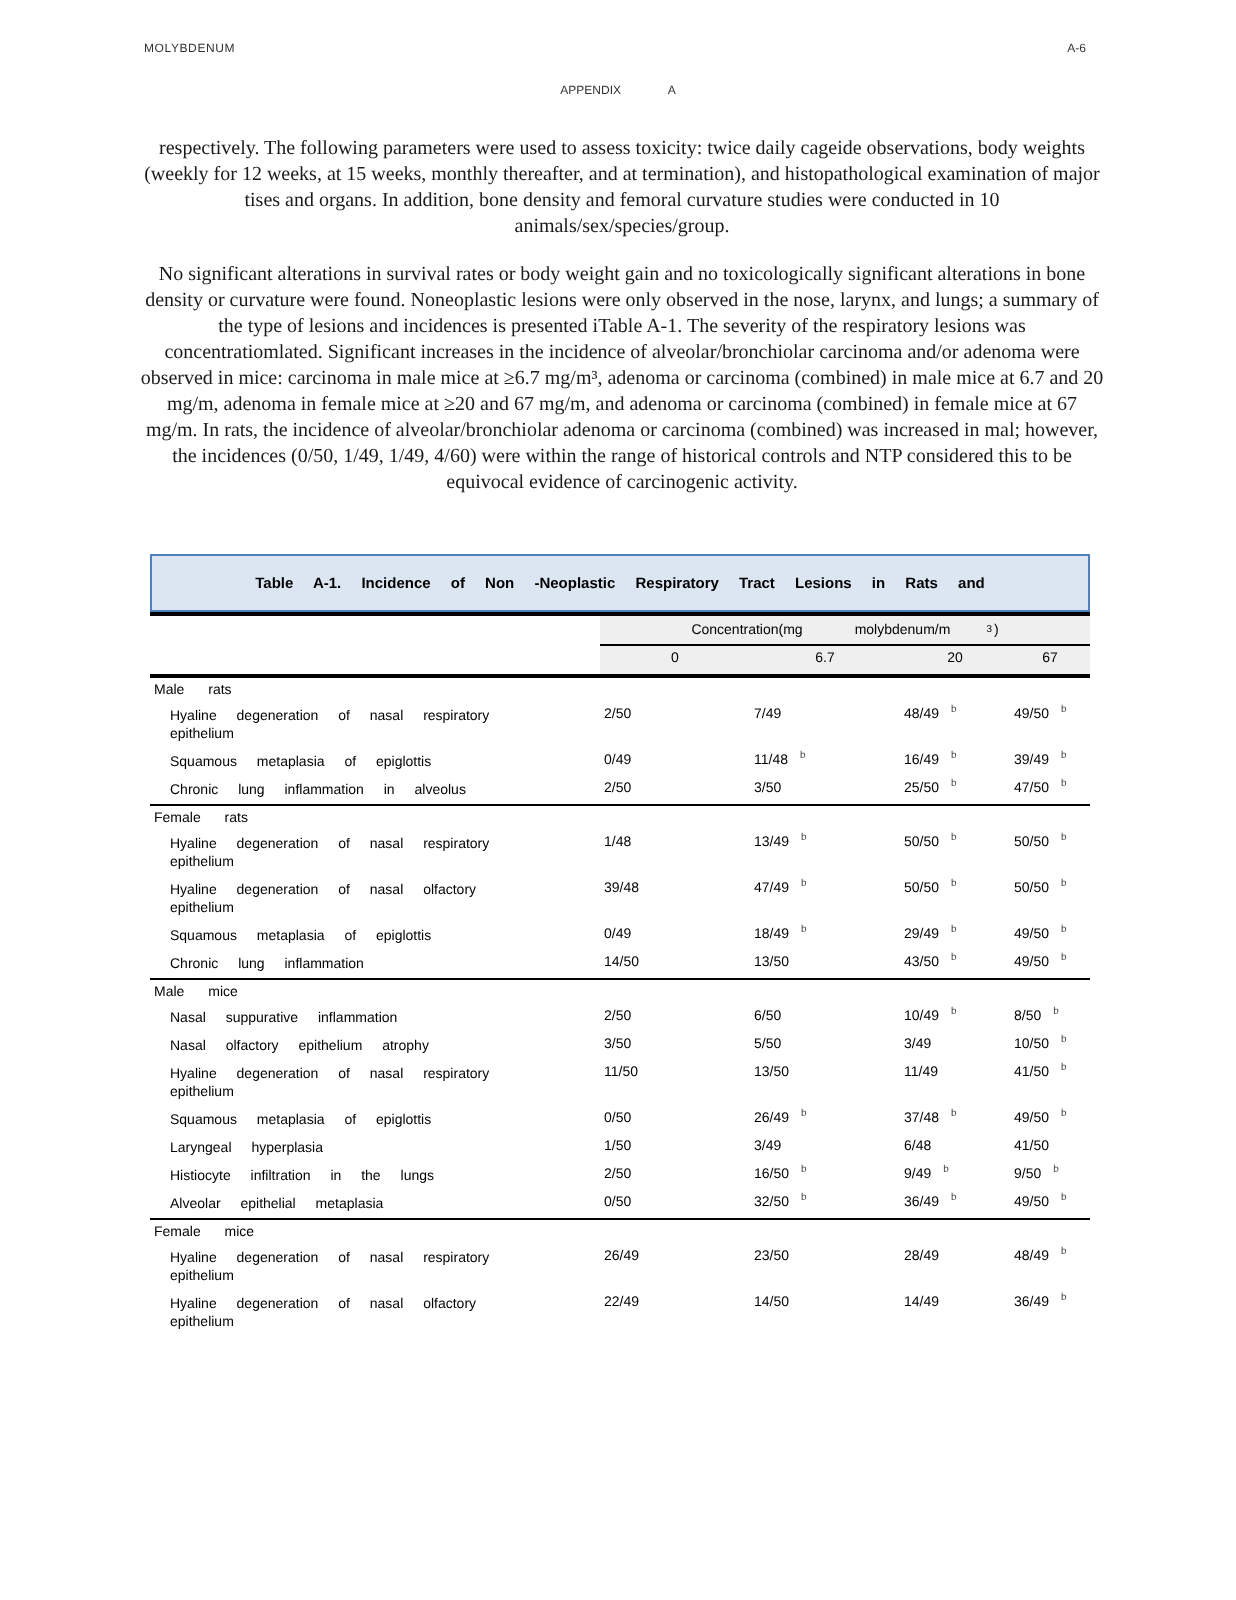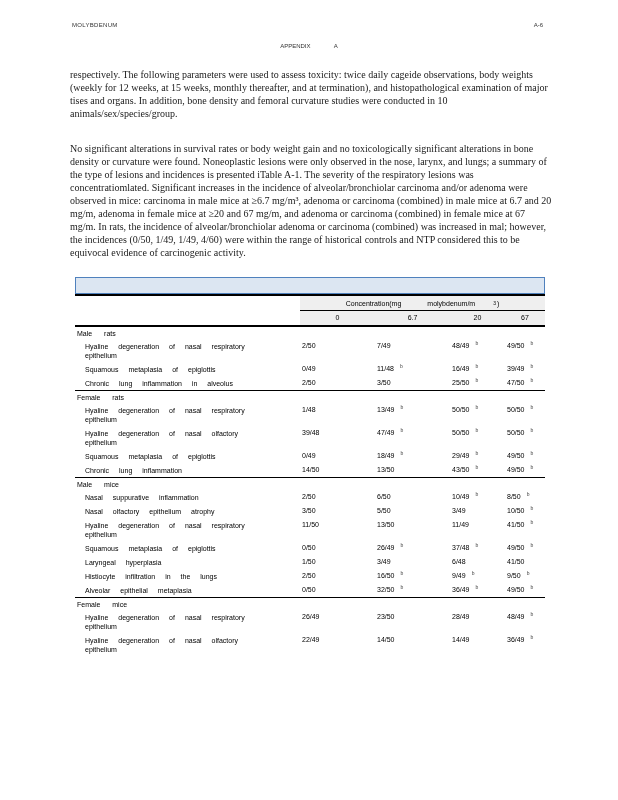--- a/index.html
+++ b/index.html
@@ -9,23 +9,23 @@
     background:#ffffff;
     font-family:"Liberation Serif", serif;
     color:#1a1a1a;
     overflow:hidden;
   }
   
   .run-left{position:absolute;left:72px;top:22px;font-family:"Liberation Sans",sans-serif;font-size:6px;color:#333;letter-spacing:.3px;}
   .run-right{position:absolute;right:75px;top:22px;font-family:"Liberation Sans",sans-serif;font-size:6px;color:#333;}
   .run-center{position:absolute;left:0;right:0;top:43px;text-align:center;font-family:"Liberation Sans",sans-serif;font-size:6px;color:#333;word-spacing:22px;}
   
-  .para{position:absolute;left:70px;width:482px;font-size:10px;line-height:13px;text-align:left;}
+  .para{position:absolute;left:70px;width:482px;font-size:10px;line-height:13px;text-align:center;}
   .p1{top:68px;}
-  .p2{top:142px;}
+  .p2{top:131px;}
   
   .table-wrap{position:absolute;left:75px;top:277px;width:470px;font-family:"Liberation Sans",sans-serif;color:#000;}
   .tbl-title{
     box-sizing:border-box;border:1px solid #4f81bd;background:#dce6f2;
     padding:8px 18px 7px 18px;text-align:center;font-weight:bold;font-size:7.5px;line-height:12px;
     word-spacing:8px;
   }
   table.data-table{width:470px;border-collapse:collapse;table-layout:fixed;border-top:2px solid #000;font-size:7px;}
   col.c-lesion{width:225px;}
   col.c-d1{width:75px;}col.c-d2{width:75px;}col.c-d3{width:55px;}col.c-d4{width:40px;}
@@ -53,20 +53,21 @@
 
   <div class="run-left">MOLYBDENUM</div>
   <div class="run-right">A-6</div>
   <div class="run-center">APPENDIX A</div>
 
   <div class="para p1">respectively.  The following parameters were used to assess toxicity:  twice daily cageide observations, body weights (weekly for 12 weeks, at 15 weeks, monthly thereafter, and at termination), and histopathological examination of major tises and organs.  In addition, bone density and femoral curvature studies were conducted in 10 animals/sex/species/group.</div>
   <div class="para p2">No significant alterations in survival rates or body weight gain and no toxicologically significant alterations in bone density or curvature were found.  Noneoplastic lesions were only observed in the nose, larynx, and lungs; a summary of the type of lesions and incidences is presented iTable A-1.  The severity of the respiratory lesions was concentratiomlated.  Significant increases in the incidence of alveolar/bronchiolar carcinoma and/or adenoma were observed in mice:  carcinoma in male mice at ≥6.7 mg/m³, adenoma or carcinoma (combined) in male mice at 6.7 and 20 mg/m, adenoma in female mice at ≥20 and 67 mg/m, and adenoma or carcinoma (combined) in female mice at 67 mg/m. In rats, the incidence of alveolar/bronchiolar adenoma or carcinoma (combined) was increased in mal; however, the incidences (0/50, 1/49, 1/49, 4/60) were within the range of historical controls and NTP considered this to be equivocal evidence of carcinogenic activity.</div>
 
   <div class="table-wrap">
     <div class="tbl-title">
+      <div>Table A-1. Incidence of Non -Neoplastic Respiratory Tract Lesions in Rats and</div>
     </div>
     <table class="data-table">
       <colgroup>
         <col class="c-lesion">
           <col class="c-d1">
           <col class="c-d2">
           <col class="c-d3">
           <col class="c-d4">
       </colgroup>
       <tbody>

